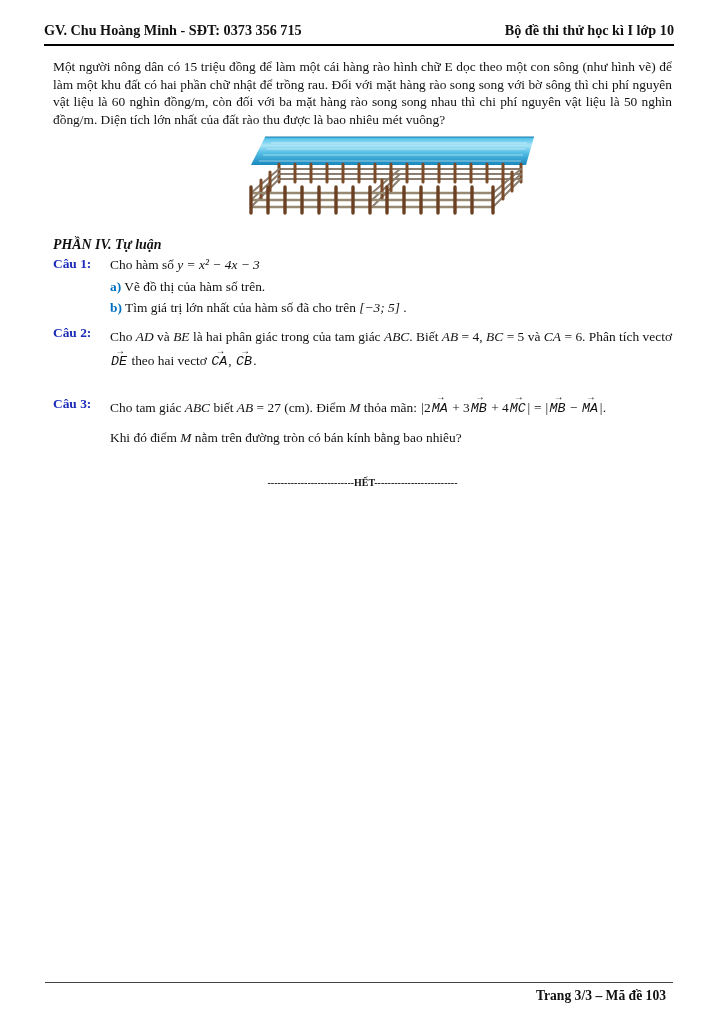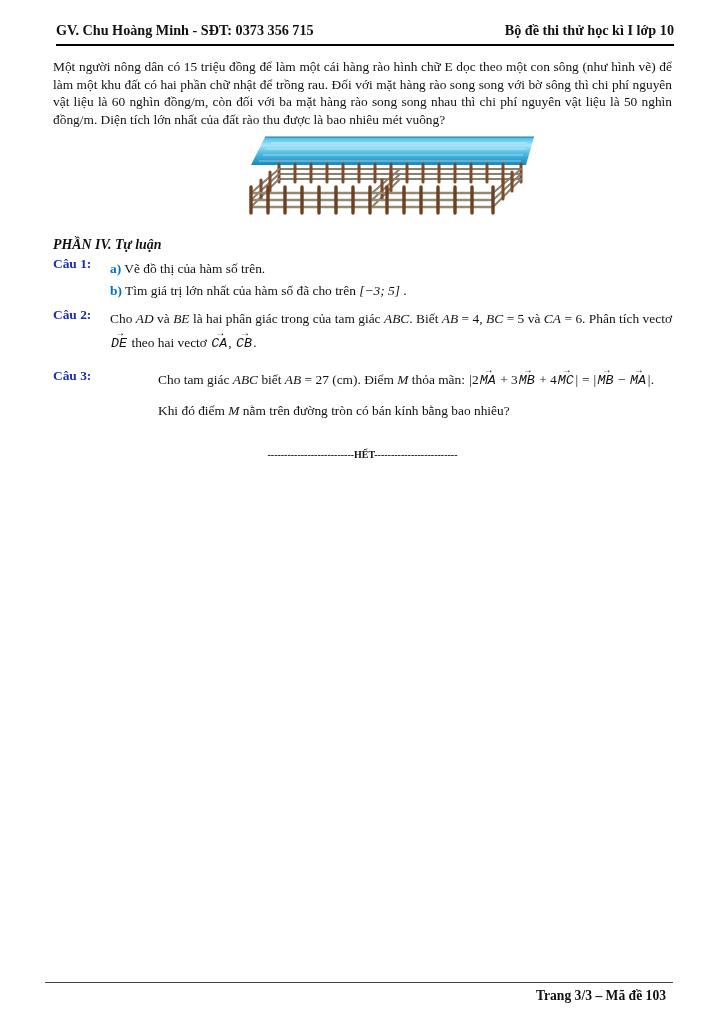--- a/index.html
+++ b/index.html
@@ -14,21 +14,21 @@
   .page{
     position:relative;
     width:724px;height:1024px;
     background:#ffffff;
     font-family:"Liberation Serif",serif;
     color:var(--text-color);
     font-size:13.4px;
     overflow:hidden;
   }
   
-  .header{padding:22px 50px 0 56px;}
+  .header{padding:22px 50px 0 44px;}
   .header-row{display:flex;justify-content:space-between;font-weight:bold;font-size:14.2px;}
   .double-rule{margin-top:5px;height:2px;border-top:1px solid #000;border-bottom:1px solid #000;}
   
   main{padding:9px 52px 0 53px;}
   .q-row{display:flex;margin-top:3px;}
   .q-label{flex:0 0 57px;font-weight:bold;color:var(--label-blue);}
   .q-body{flex:1;line-height:1.31;}
   .justify{text-align:justify;}
   .sub{margin-top:4px;}
   .sub-label{color:var(--sub-blue);font-weight:bold;}
@@ -103,37 +103,38 @@
           <path d="M16 52V78M33 52V78M50 52V78M67 52V78M84 52V78M101 52V78M118 52V78M135 52V78M152 52V78M169 52V78M186 52V78M203 52V78M220 52V78M237 52V78M258 52V78" stroke="#6b3f22" stroke-width="3.4"></path>
         </g>
       </svg>
     </figure>
 
     <div class="section-title">PHẦN IV. Tự luận</div>
 
     <div class="q-row">
       <span class="q-label">Câu 1:</span>
       <div class="q-body">
+        <div>Cho hàm số <span class="tok-m">y = x² − 4x − 3</span></div>
         <div class="sub">
           <span class="sub-label">a)</span>
           <span>Vẽ đồ thị của hàm số trên.</span>
         </div>
         <div class="sub">
           <span class="sub-label">b)</span>
           <span>Tìm giá trị lớn nhất của hàm số đã cho trên <span class="tok-m">[−3; 5] </span>.</span>
         </div>
       </div>
     </div>
 
     <div class="q-row" style="margin-top:8px;">
       <span class="q-label">Câu 2:</span>
       <div class="q-body vec-line justify">Cho <span class="tok-m">AD</span> và <span class="tok-m">BE</span> là hai phân giác trong của tam giác <span class="tok-m">ABC</span>. Biết <span class="tok-m">AB</span> <span class="tok-mu">= 4,</span> <span class="tok-m">BC</span> <span class="tok-mu">= 5</span> và <span class="tok-m">CA</span> <span class="tok-mu">= 6</span>. Phân tích vectơ <span class="tok-v">DE</span> theo hai vectơ <span class="tok-v">CA</span>, <span class="tok-v">CB</span>.</div>
     </div>
 
-    <div class="q-row" style="margin-top:12px;gap:48px;">
+    <div class="q-row" style="margin-top:22px;">
       <span class="q-label">Câu 3:</span>
       <div class="q-body">
         <div class="vec-line">Cho tam giác <span class="tok-m">ABC</span> biết <span class="tok-m">AB</span> <span class="tok-mu">= 27</span> (cm). Điểm <span class="tok-m">M</span> thỏa mãn: <span class="tok-m">|</span><span class="tok-mu">2</span><span class="tok-v">MA</span> <span class="tok-mu">+ 3</span><span class="tok-v">MB</span> <span class="tok-mu">+ 4</span><span class="tok-v">MC</span><span class="tok-m">|</span> <span class="tok-mu">=</span> <span class="tok-m">|</span><span class="tok-v">MB</span> <span class="tok-mu">−</span> <span class="tok-v">MA</span><span class="tok-m">|</span>.</div>
         <div class="line2">Khi đó điểm <span class="tok-m">M</span> nằm trên đường tròn có bán kính bằng bao nhiêu?</div>
       </div>
     </div>
 
     <div class="het">--------------------------HẾT-------------------------</div>
 
   </main>

